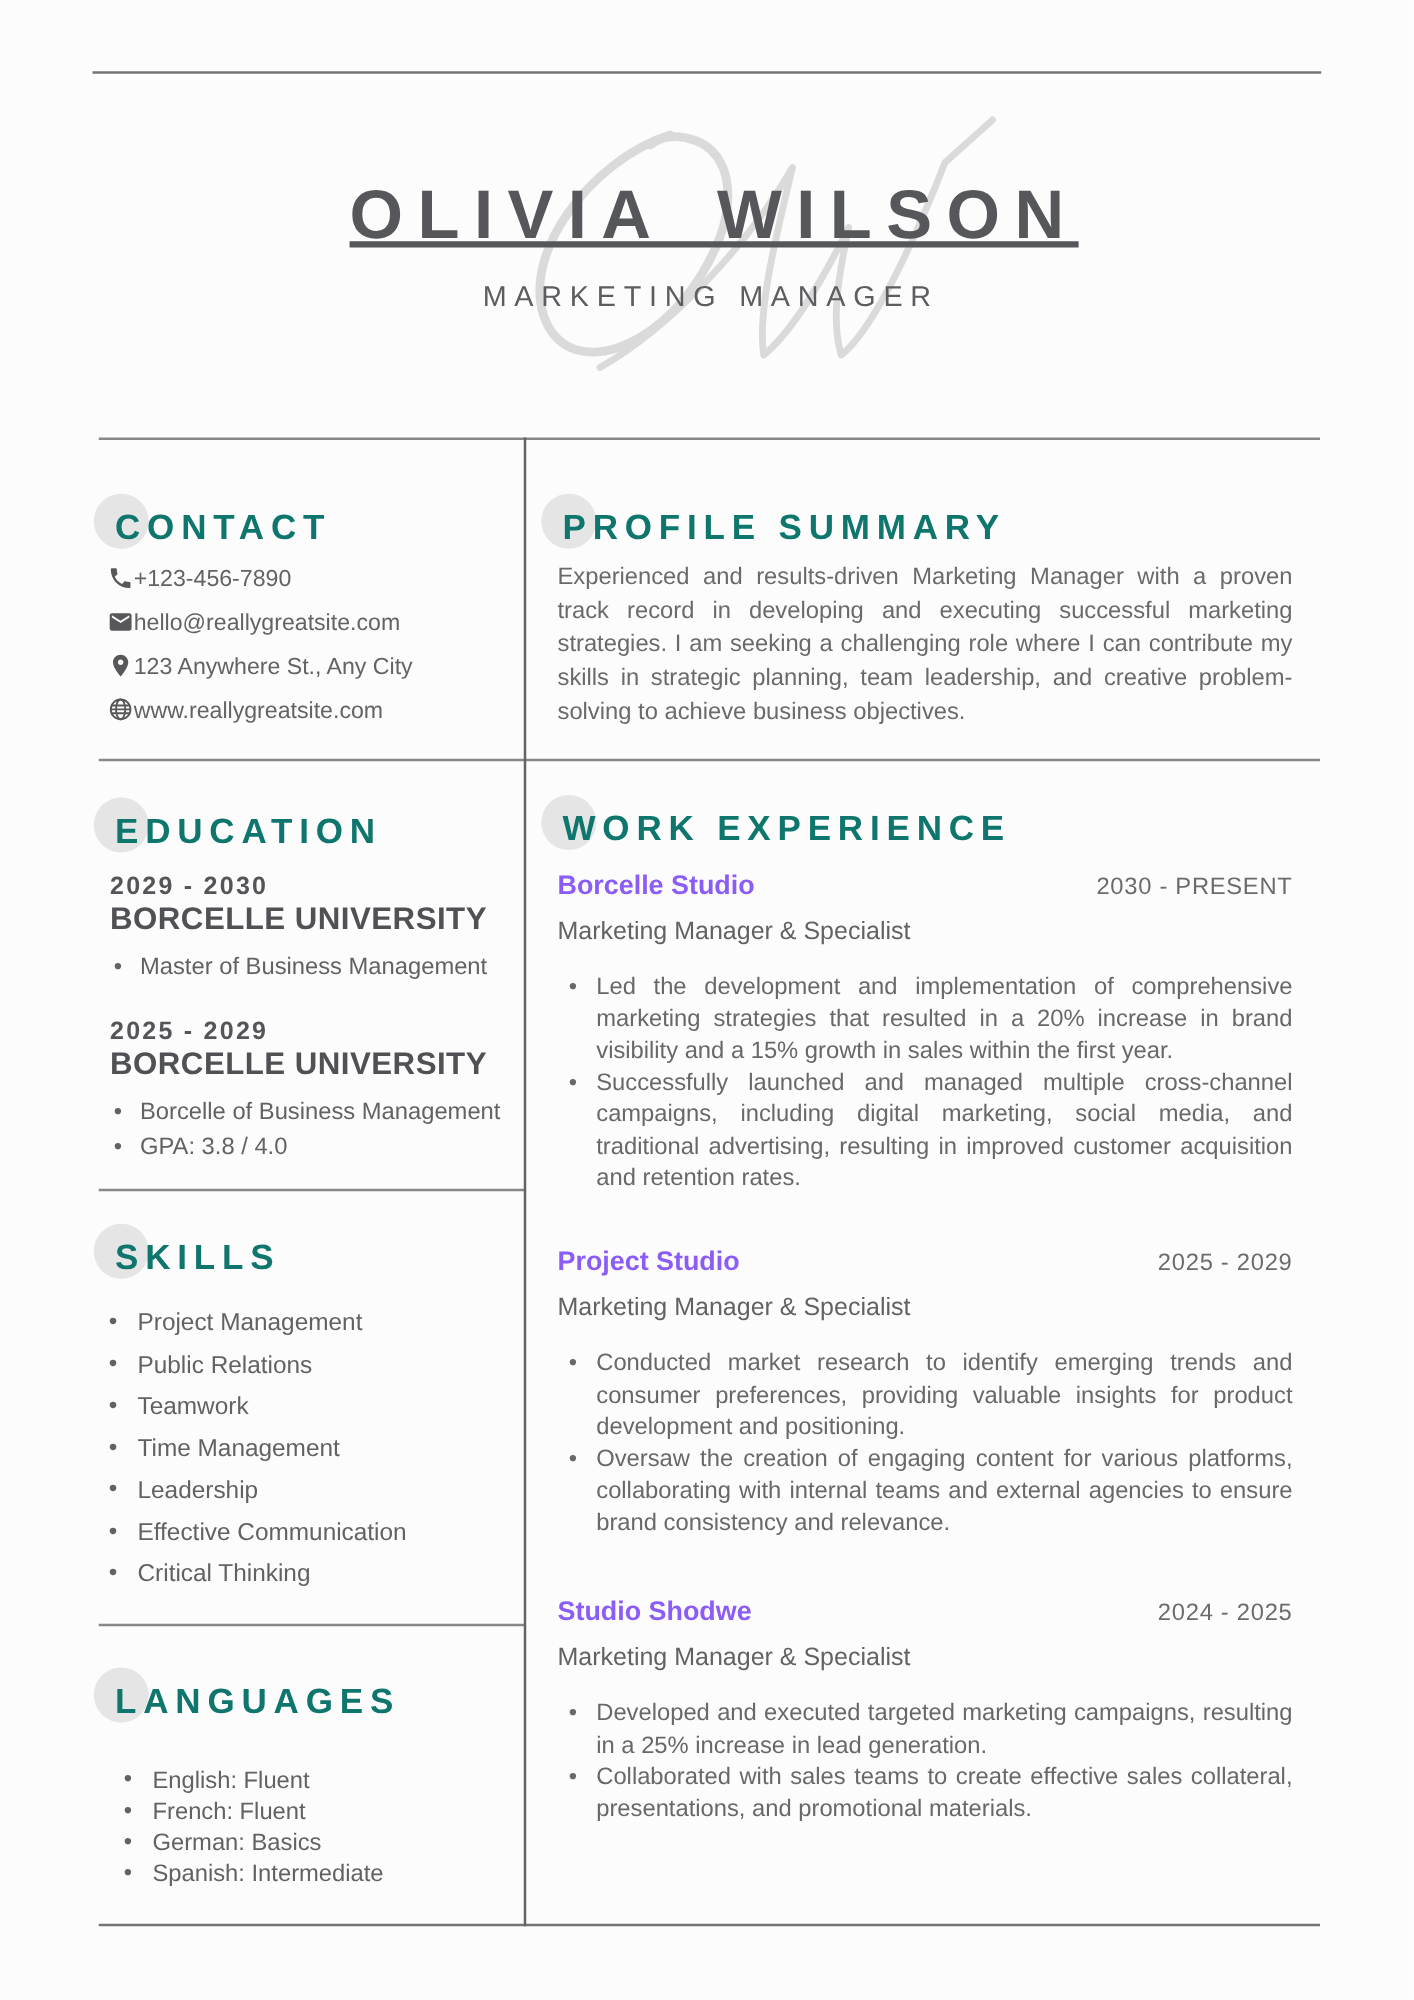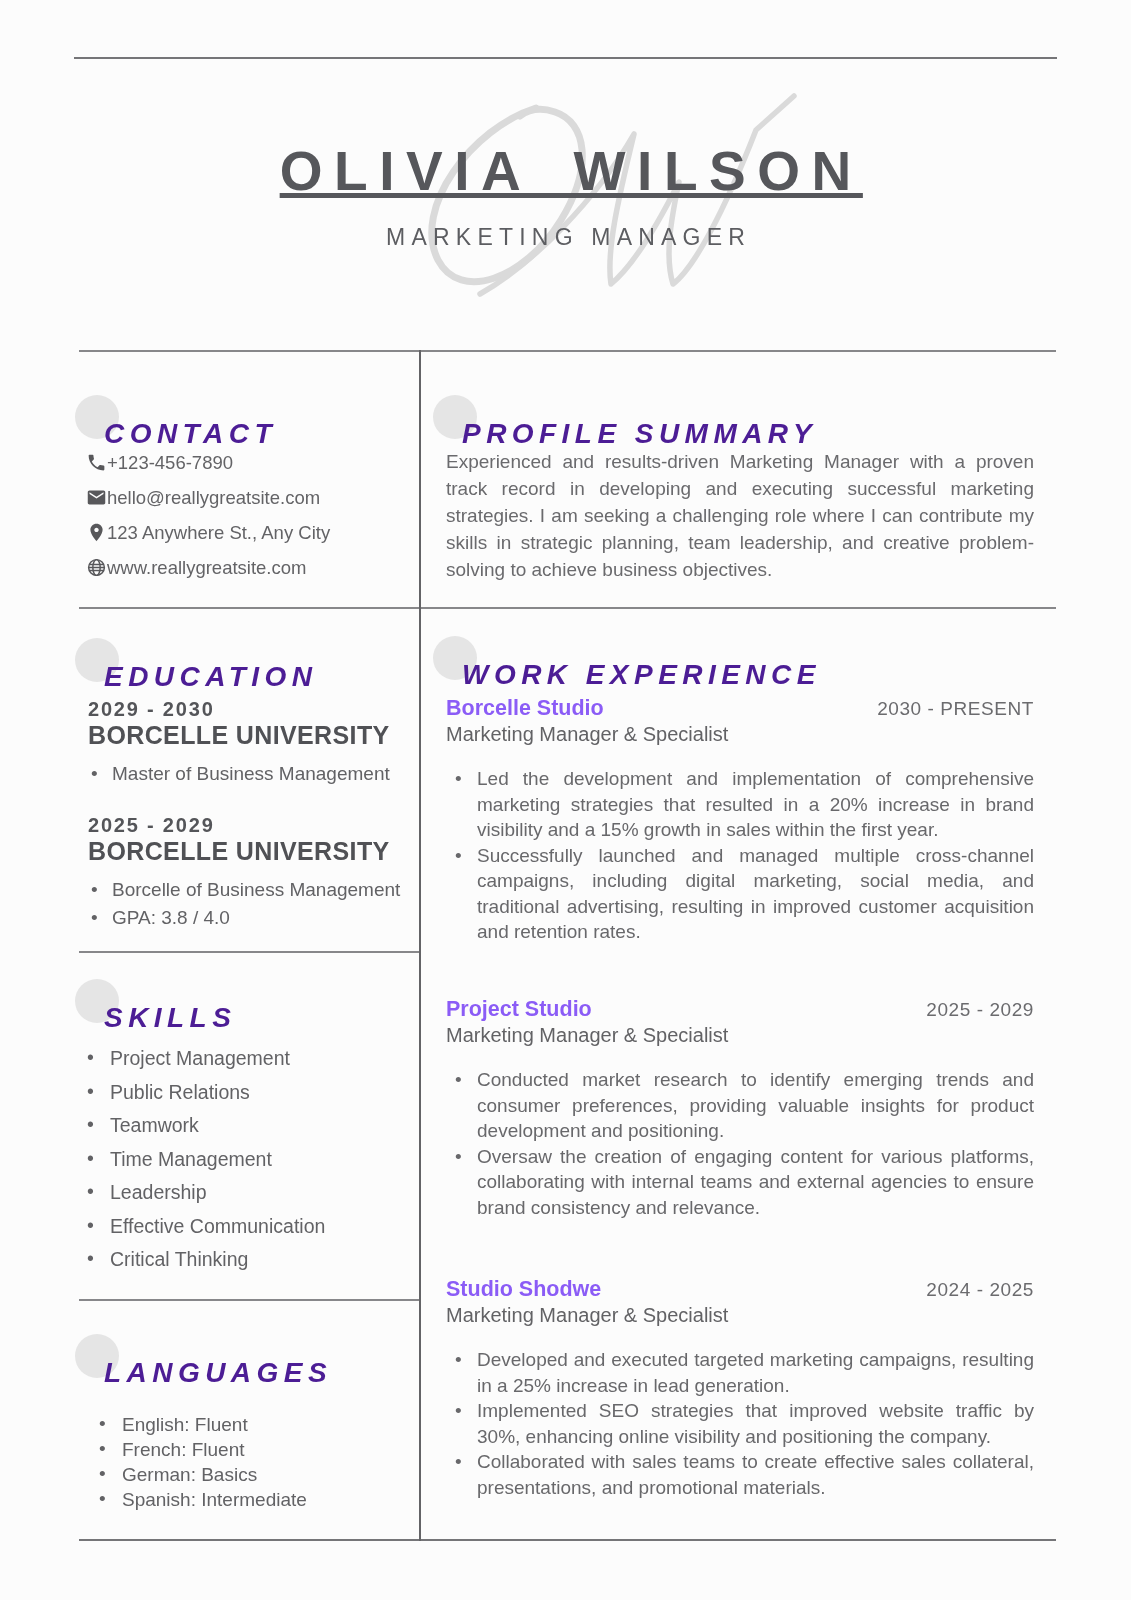--- a/index.html
+++ b/index.html
@@ -33,22 +33,22 @@
     text-align:center;font-size:23px;line-height:28px;
     letter-spacing:0.27em;text-indent:0.27em;color:#5c5d61;z-index:2;
   }
   
   .sec-head{position:absolute;z-index:2;}
   .sec-head .dot{
     position:absolute;left:-13px;top:-9px;width:44px;height:44px;
     border-radius:50%;background:#e5e5e5;
   }
   .sec-head h2{
-    position:relative;margin:16px;font-size:28px;line-height:27px;font-weight:700;
-    letter-spacing:0.195em;color:#4c1d95;white-space:nowrap;font-style:italic;
+    position:relative;margin:4px;font-size:28px;line-height:27px;font-weight:700;
+    letter-spacing:0.195em;color:#0f766e;white-space:nowrap;
   }
   
   .contact-list{position:absolute;left:86px;top:452px;width:330px;margin:0;padding:0;list-style:none;}
   .contact-list li{display:flex;align-items:center;height:21px;margin-bottom:14px;font-size:18.5px;color:#636366;}
   .cicon{width:21px;height:21px;flex:0 0 21px;display:inline-flex;align-items:center;justify-content:center;}
   .cicon svg{width:21px;height:21px;}
   
   .profile-text{
     position:absolute;left:446px;top:448px;width:588px;margin:0;
     font-size:19px;line-height:27px;color:#6a6a6d;text-align:justify;
@@ -67,21 +67,21 @@
   .skills-list li::before{content:"\2022";position:absolute;left:3px;top:-1px;color:#626265;}
   
   .langs-list{position:absolute;left:84px;top:1402px;width:330px;margin:12px;padding:0;list-style:none;}
   .langs-list li{position:relative;padding-left:26px;font-size:19px;line-height:21px;color:#626265;margin-bottom:4px;}
   .langs-list li::before{content:"\2022";position:absolute;left:3px;top:-1px;color:#626265;}
   
   .job{position:absolute;left:446px;width:588px;}
   .job-head{display:flex;justify-content:space-between;align-items:baseline;}
   .job-company{font-size:21.5px;line-height:26px;font-weight:700;color:#8b5cf6;}
   .job-dates{font-size:19px;color:#6b6b6e;letter-spacing:0.03em;white-space:nowrap;}
-  .job-role{font-size:20px;line-height:24px;color:#626265;margin-top:1px;}
+  .job-role{font-size:20px;line-height:24px;color:#626265;margin-top:12px;}
   .job-bullets{margin:20px 0 0;padding:0;list-style:none;}
   .job-bullets li{position:relative;padding-left:31px;font-size:19px;line-height:25.5px;color:#68686b;text-align:justify;}
   .job-bullets li::before{content:"\2022";position:absolute;left:9px;top:0;color:#68686b;}
 </style>
 </head>
 <body>
 
 <div class="page">
 
   <div class="rule rule-top"></div>
@@ -225,18 +225,17 @@
   </div>
 
   <div class="job" style="top:1276px;">
     <div class="job-head">
       <span class="job-company">Studio Shodwe</span>
       <span class="job-dates">2024 - 2025</span>
     </div>
     <div class="job-role">Marketing Manager &amp; Specialist</div>
     <ul class="job-bullets">
       <li>Developed and executed targeted marketing campaigns, resulting in a 25% increase in lead generation.</li>
-      <li>Implemented SEO strategies that improved website traffic by 30%, enhancing online visibility and positioning the company.</li>
       <li>Collaborated with sales teams to create effective sales collateral, presentations, and promotional materials.</li>
     </ul>
   </div>
 
 </div>
 
 </body></html>

